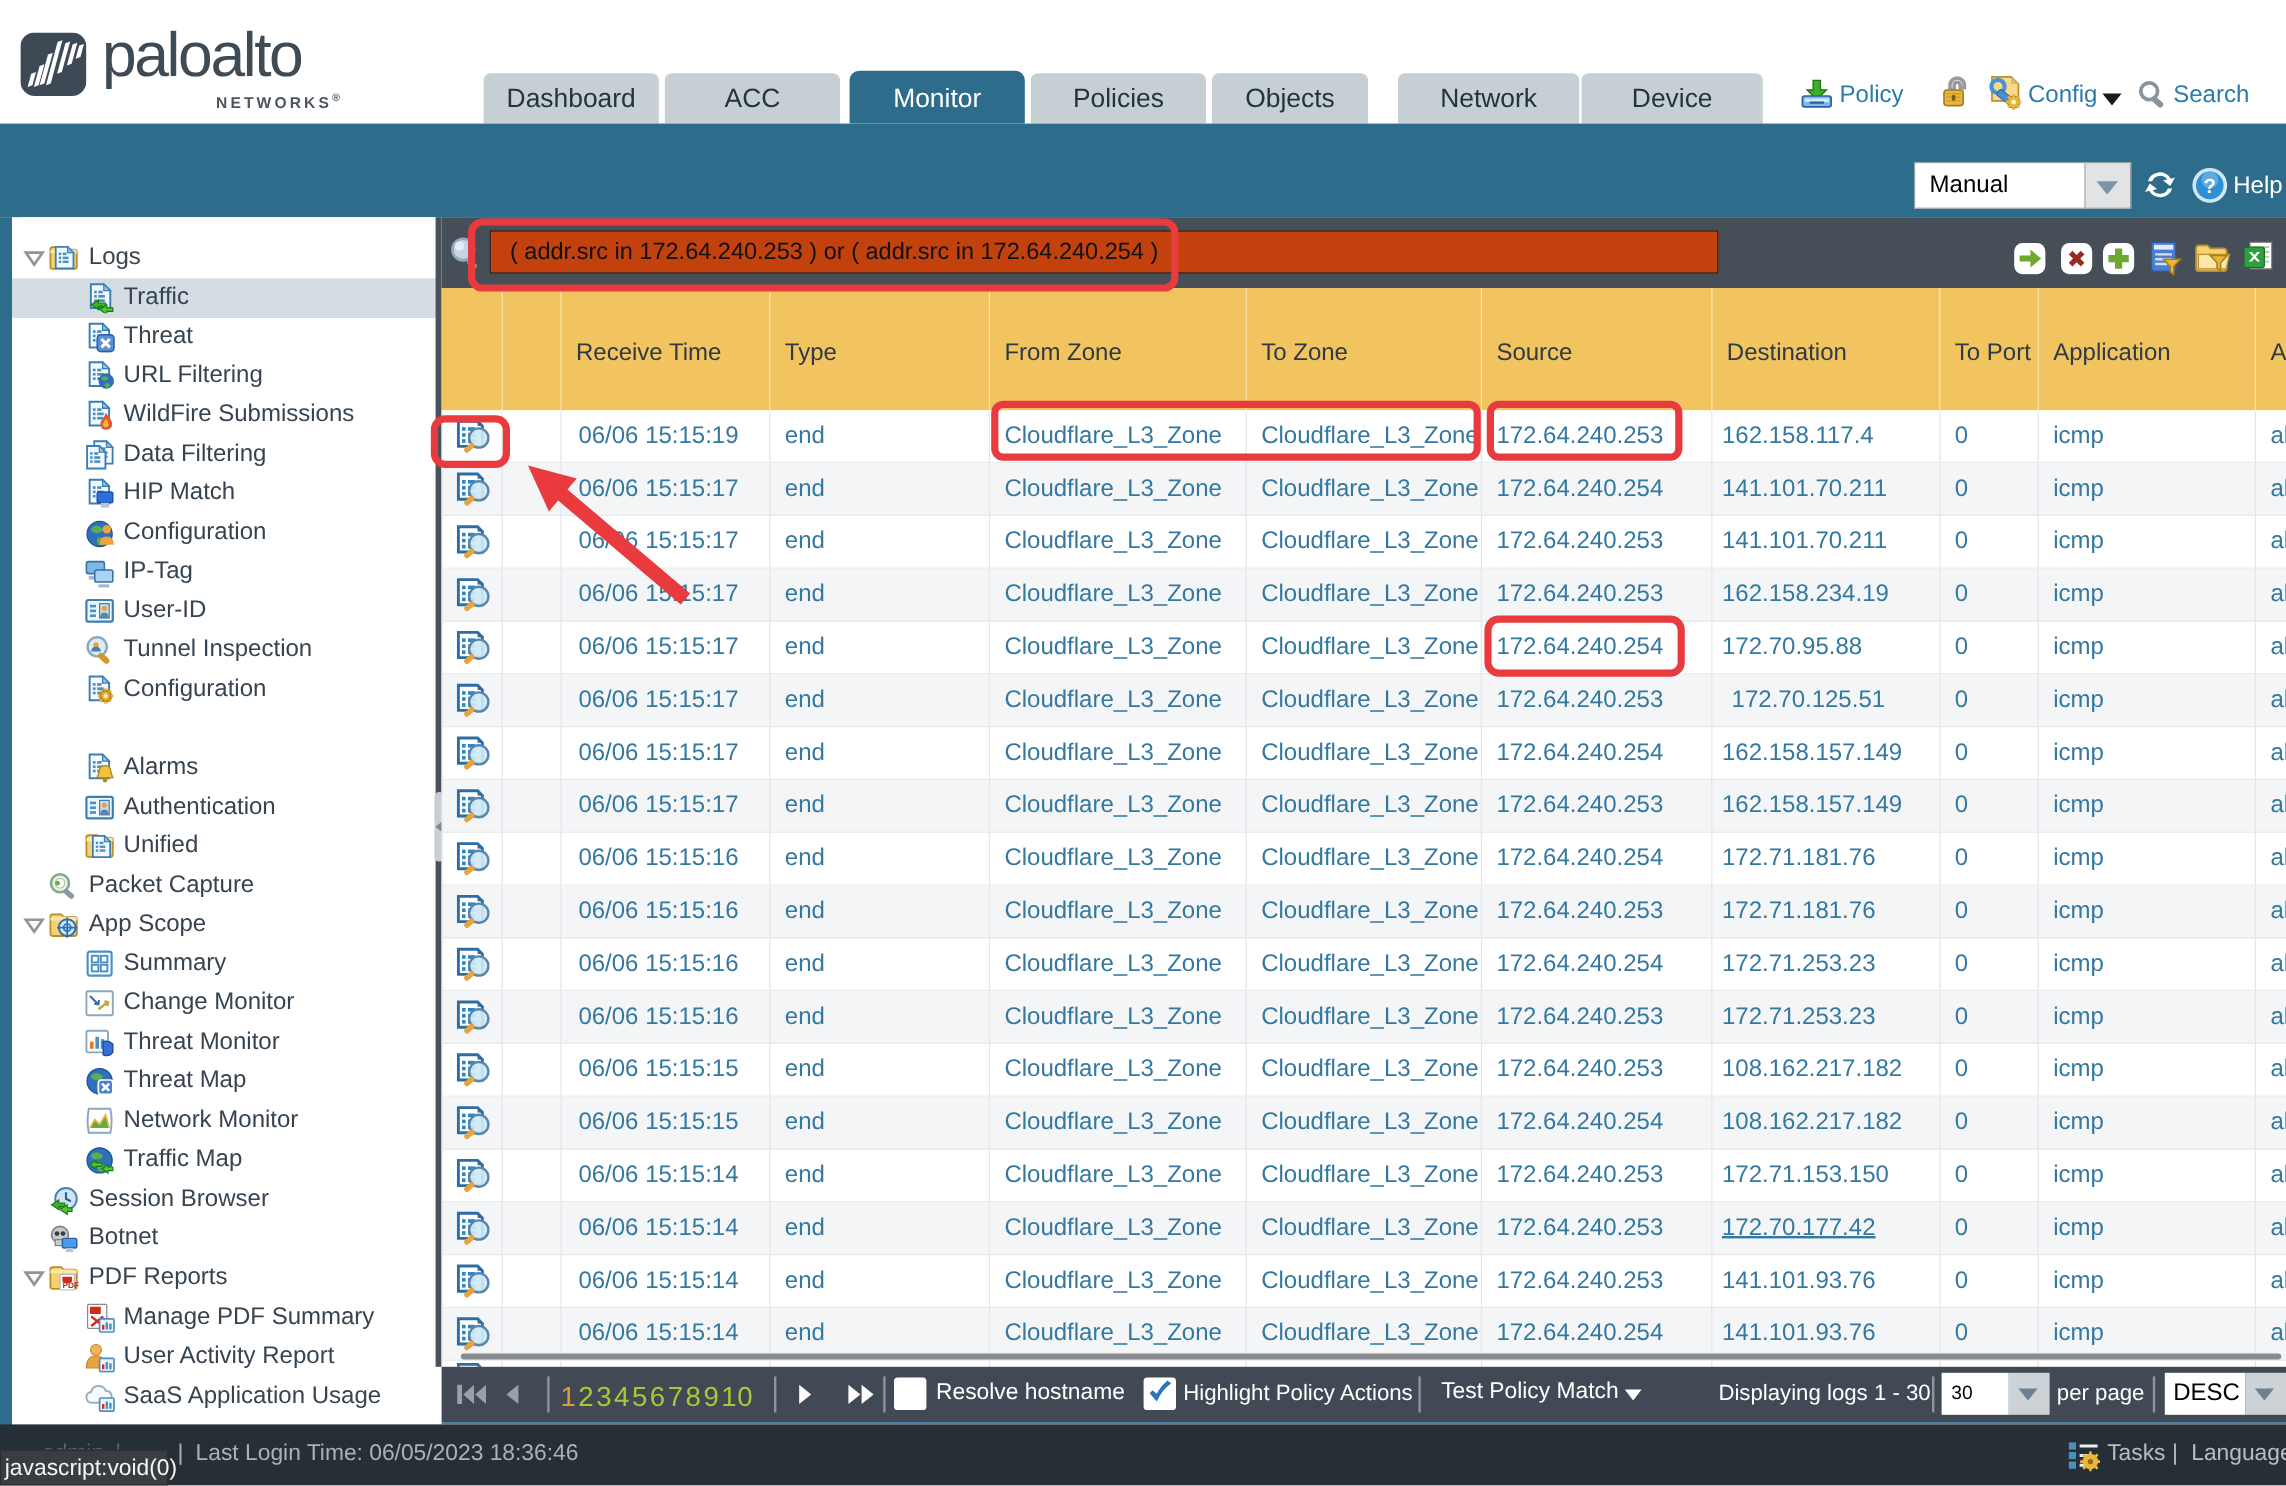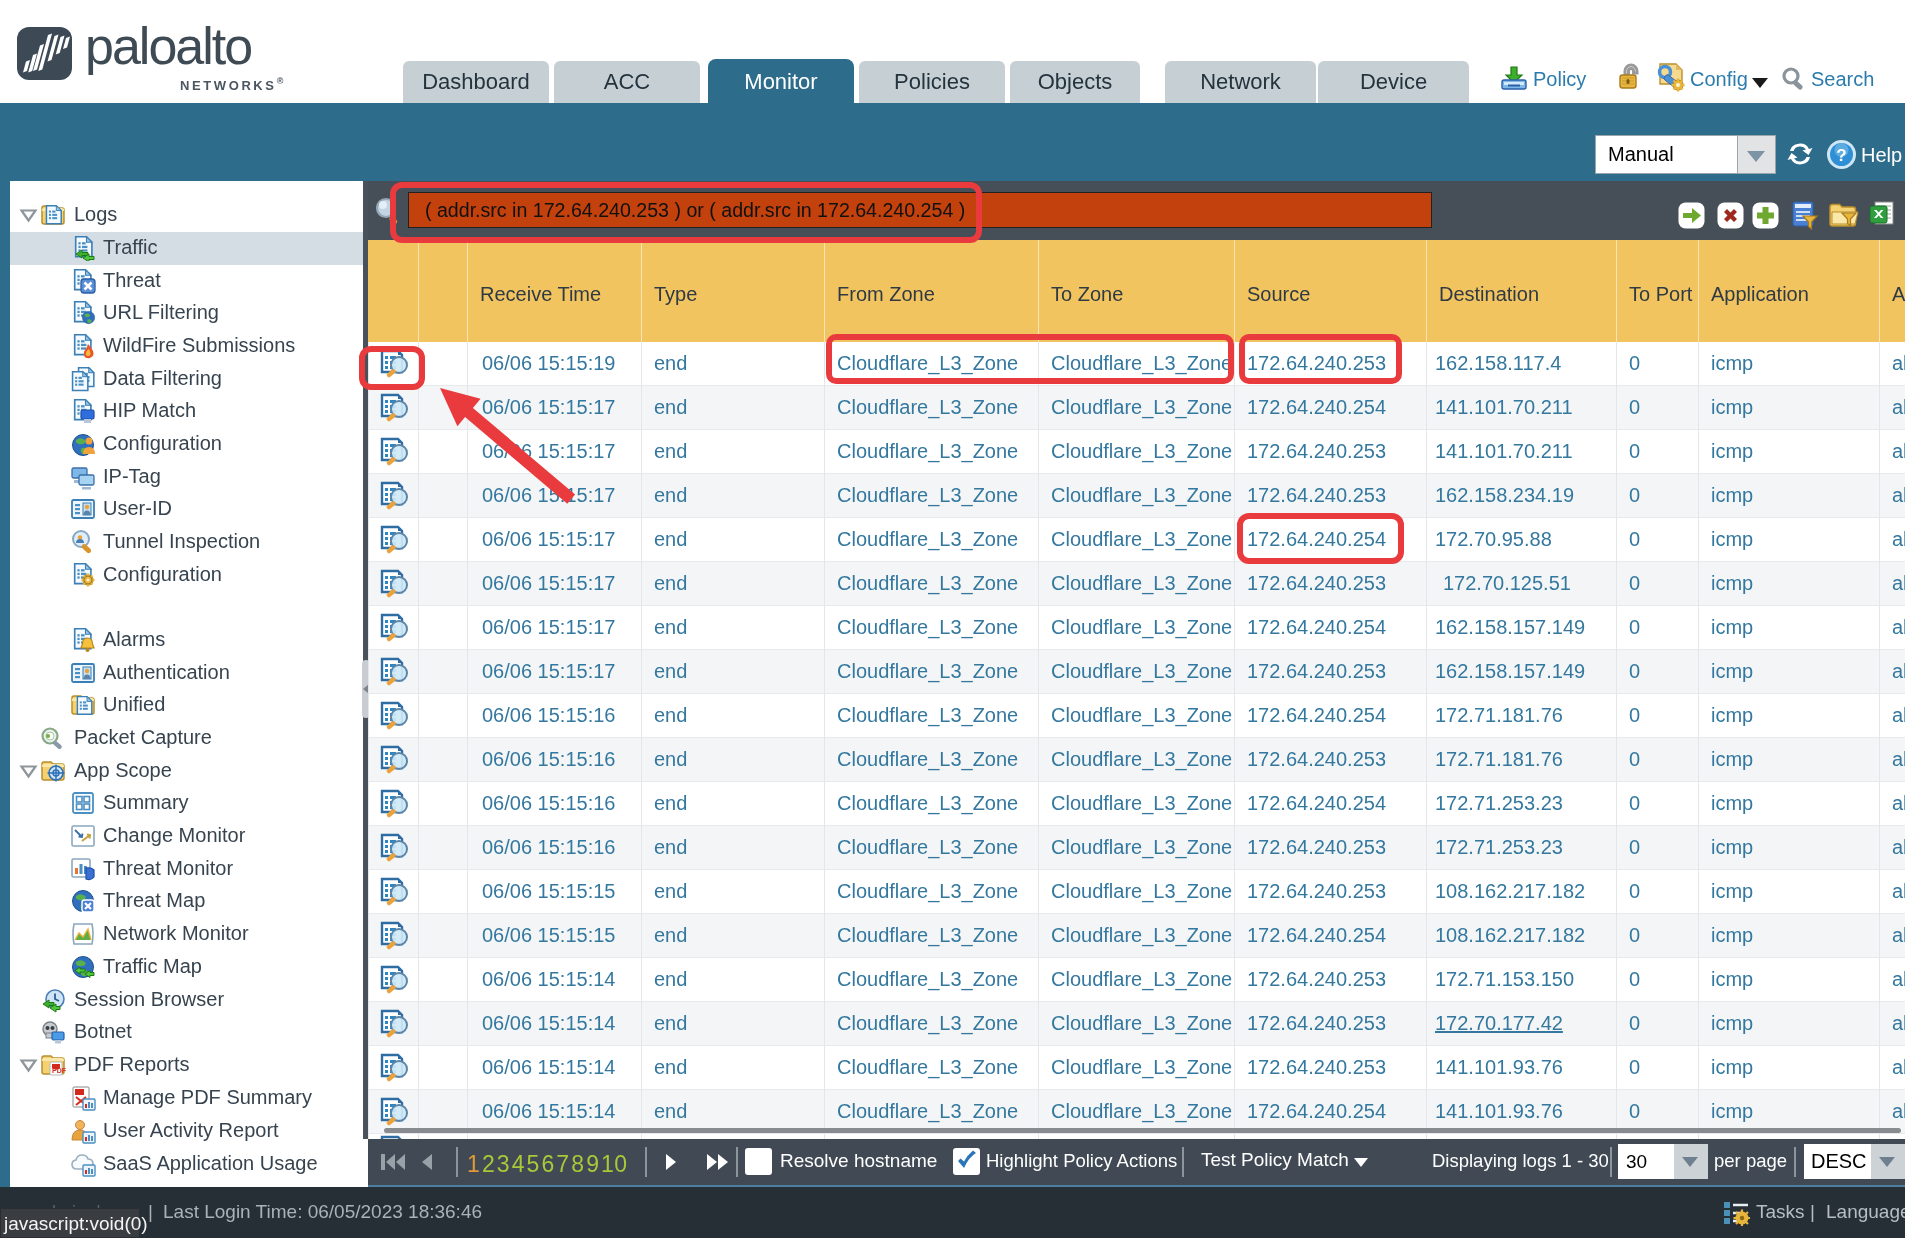--- a/index.html
+++ b/index.html
@@ -1136,21 +1136,21 @@
       <span class="abs" style="left:412px;top:11px;font-size:19px;color:#fff;">Resolve hostname</span>
       <div class="abs" style="left:585px;top:9px;width:27px;height:27px;background:#fff;border-radius:3px;"><svg width="27" height="27" viewBox="0 0 27 27">
           <path d="M5 13 l6 7 q5 -11 12 -15 l-3 -2.5 q-6 5 -9 11 l-3.5 -3z" fill="#2a76b8"></path>
         </svg></div>
       <span class="abs" style="left:618px;top:11px;font-size:18.5px;color:#fff;">Highlight Policy Actions</span>
       <span class="pgsep" style="left:814px;"></span>
       <span class="abs" style="left:833px;top:10px;font-size:19px;color:#fff;">Test Policy Match</span>
       <span class="abs" style="left:986px;top:19px;width:0;height:0;border:7px solid transparent;border-top:9px solid #fff;"></span>
       <span class="abs" style="left:1064px;top:11px;font-size:18.5px;color:#fff;">Displaying logs 1 - 30</span>
       <span class="pgsep" style="left:1242px;"></span>
-      <div class="abs" style="left:1250px;top:5px;width:56px;height:35px;background:#fff;font-size:19px;color:#000;line-height:35px;padding-left:8px;">30</div>
+      <div class="abs" style="left:1250px;top:5px;width:56px;height:35px;background:#fff;font-size:16px;color:#000;line-height:35px;padding-left:8px;">30</div>
       <div class="abs" style="left:1306px;top:5px;width:34px;height:35px;background:#cdd2d6;">
         <span class="abs" style="left:8px;top:13px;border:8px solid transparent;border-top:10px solid #6e8090;"></span>
       </div>
       <span class="abs" style="left:1346px;top:11px;font-size:18.5px;color:#fff;">per page</span>
       <span class="pgsep" style="left:1426px;"></span>
       <div class="abs" style="left:1436px;top:5px;width:67px;height:35px;background:#fff;font-size:20px;color:#000;line-height:35px;padding-left:7px;">DESC</div>
       <div class="abs" style="left:1503px;top:5px;width:34px;height:35px;background:#cdd2d6;">
         <span class="abs" style="left:8px;top:13px;border:8px solid transparent;border-top:10px solid #6e8090;"></span>
       </div>
     </div>

